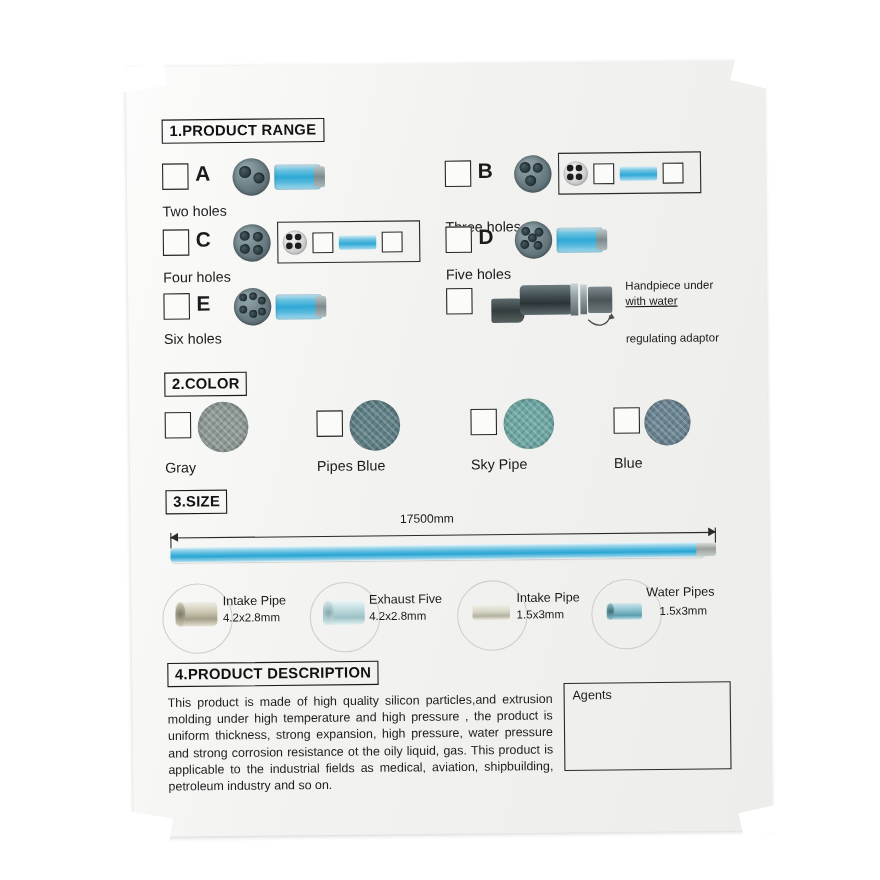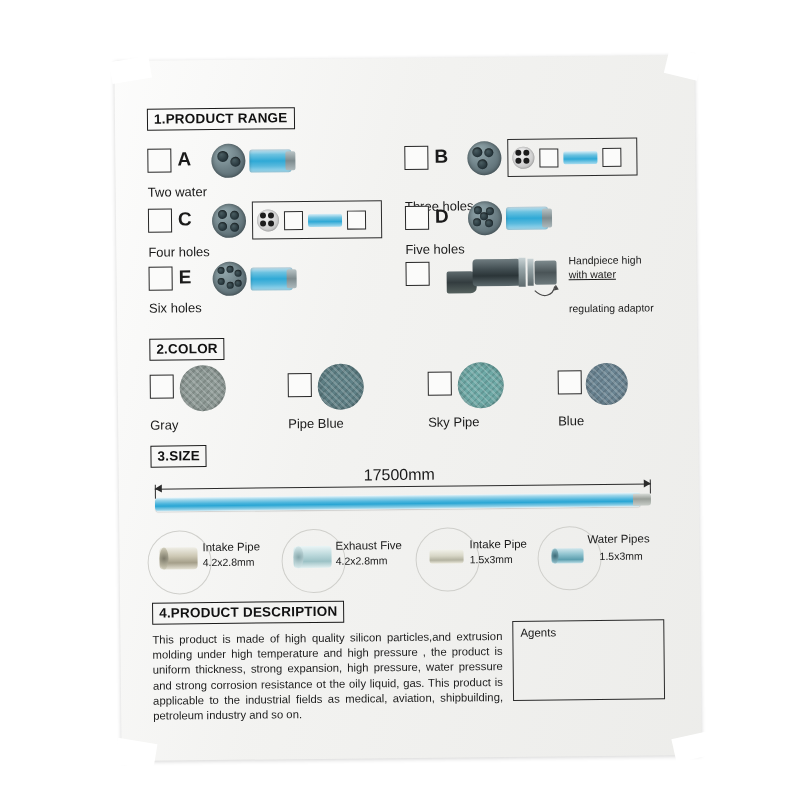--- a/index.html
+++ b/index.html
@@ -261,21 +261,21 @@
   <div class="sec-head" style="left:32px; top:48px;">1.PRODUCT RANGE</div>
 
   <div class="cbox md" style="left:32px; top:88px;"></div>
   <div class="lbl big" style="left:62px; top:88px;">A</div>
   <div class="disc" style="left:96px; top:84px; width:34px; height:34px;">
     <div class="hole" style="left:6px; top:7px; width:11px; height:11px;"></div>
     <div class="hole" style="left:19px; top:13px; width:10px; height:10px;"></div>
   </div>
   <div class="tube" style="left:134px; top:90px; width:42px; height:23px;"></div>
   <div class="tube-cap" style="left:170px; top:92px; width:10px; height:19px;"></div>
-  <div class="lbl" style="left:32px; top:124px;">Two water</div>
+  <div class="lbl" style="left:32px; top:124px;">Two holes</div>
 
   <div class="cbox md" style="left:289px; top:88px;"></div>
   <div class="lbl big" style="left:319px; top:88px;">B</div>
   <div class="disc" style="left:352px; top:84px; width:34px; height:34px;">
     <div class="hole" style="left:5px; top:6px; width:10px; height:10px;"></div>
     <div class="hole" style="left:17px; top:7px; width:9px; height:9px;"></div>
     <div class="hole" style="left:10px; top:18px; width:10px; height:10px;"></div>
   </div>
   <div class="mini-wrap" style="left:392px; top:82px; width:130px; height:38px; box-sizing:border-box;">
     <div class="mini-disc">
@@ -343,45 +343,45 @@
     <div class="hp-nose" style="left:0px; top:24px; width:30px; height:22px;"></div>
     <div class="hp-body" style="left:26px; top:12px; width:48px; height:27px;"></div>
     <div class="hp-ring" style="left:72px; top:11px; width:7px; height:29px;"></div>
     <div class="hp-ring" style="left:81px; top:12px; width:6px; height:27px;"></div>
     <div class="hp-tip" style="left:88px; top:14px; width:22px; height:24px;"></div>
     <svg width="120" height="60" style="position:absolute;left:0;top:0;">
       <path d="M88 44 C96 52, 106 50, 108 40" stroke="#4a4a4a" stroke-width="1.2" fill="none"></path>
       <path d="M107 44 L109 38 L112 43 Z" fill="#4a4a4a"></path>
     </svg>
   </div>
-  <div class="lbl small" style="left:452px; top:198px;">Handpiece high</div>
+  <div class="lbl small" style="left:452px; top:198px;">Handpiece under</div>
   <div class="lbl small" style="left:452px; top:212px;text-decoration:underline;">with water</div>
   <div class="lbl small" style="left:452px; top:226px;margin-top:20px;">regulating adaptor</div>
 
   <div class="sec-head" style="left:32px; top:278px;text-align:right;">2.COLOR</div>
 
   <div class="cbox md" style="left:32px; top:314px;"></div>
   <div class="swatch" style="left:62px; top:305px; width:46px; height:46px; background:#8e9a96;"></div>
   <div class="lbl" style="left:32px; top:357px;">Gray</div>
 
   <div class="cbox md" style="left:170px; top:314px;"></div>
   <div class="swatch" style="left:200px; top:305px; width:46px; height:46px; background:#5f8086;"></div>
-  <div class="lbl" style="left:170px; top:357px;">Pipe Blue</div>
+  <div class="lbl" style="left:170px; top:357px;">Pipes Blue</div>
 
   <div class="cbox md" style="left:310px; top:314px;"></div>
   <div class="swatch" style="left:340px; top:305px; width:46px; height:46px; background:#6ea9a6;"></div>
   <div class="lbl" style="left:310px; top:357px;">Sky Pipe</div>
 
   <div class="cbox md" style="left:440px; top:314px;"></div>
   <div class="swatch" style="left:468px; top:307px; width:42px; height:42px; background:#6b8593;"></div>
   <div class="lbl" style="left:440px; top:357px;">Blue</div>
 
   <div class="sec-head" style="left:32px; top:385px;">3.SIZE</div>
 
-  <div class="lbl" style="left:245px; top:408px; font-size:16px;">17500mm</div>
+  <div class="lbl" style="left:245px; top:408px; font-size:11px;">17500mm</div>
   <div class="dim-line" style="left:36px; top:428px; width:496px;"></div>
   <div class="dim-arrow left" style="left:36px; top:424px;"></div>
   <div class="dim-arrow right" style="left:525px; top:424px;"></div>
   <div class="dim-tick" style="left:36px; top:424px; height:14px;"></div>
   <div class="dim-tick" style="left:531px; top:424px; height:14px;"></div>
 
   <div class="longhose" style="left:36px; top:437px; width:486px; height:14px;"></div>
   <div class="hose-end" style="left:514px; top:438px; width:18px; height:12px;"></div>
 
   <div class="pipe-circle" style="left:28px; top:470px; width:62px; height:62px;"></div>

